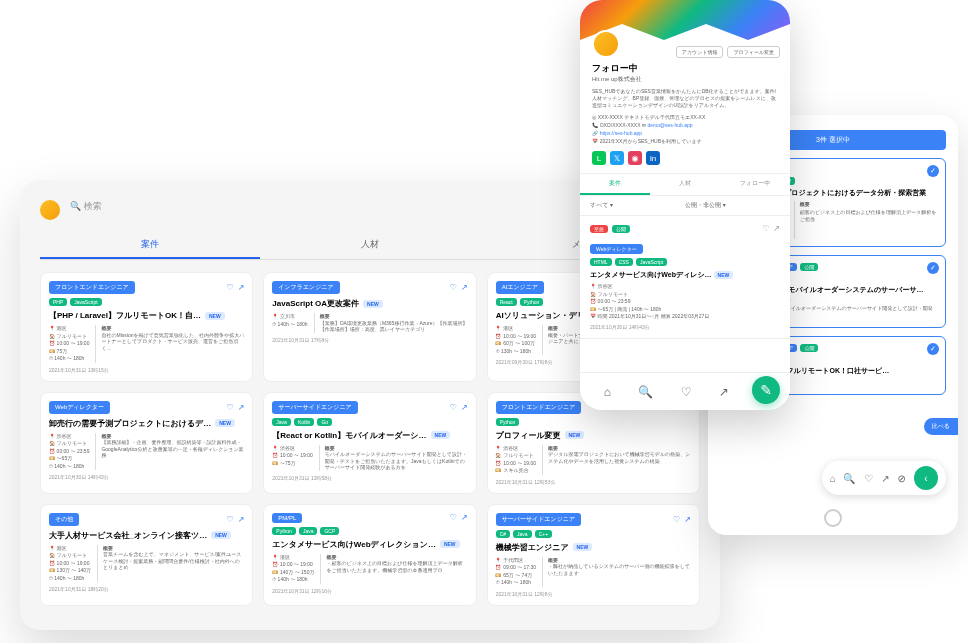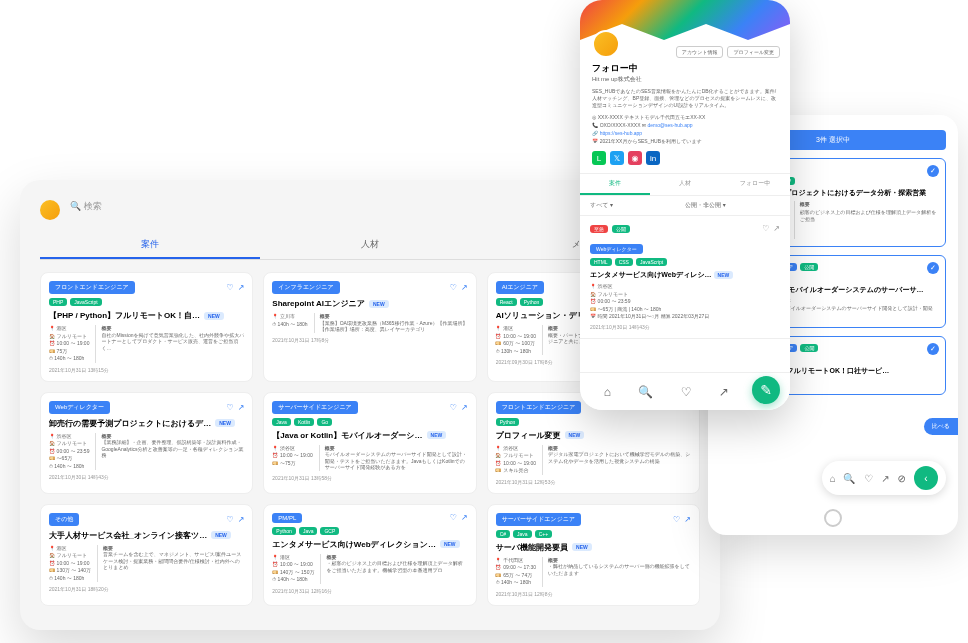--- a/index.html
+++ b/index.html
@@ -138,40 +138,40 @@
       <div class="card-icons">
             <span>♡</span>
             <span>↗</span>
           </div>
         </div>
     <div class="tech-tags">
           <span class="tech-tag">PHP</span>
           <span class="tech-tag">JavaScript</span>
         </div>
     <div class="card-title">
-          <span>【PHP / Python】フルリモートOK！自…</span>
+          <span>【PHP / Laravel】フルリモートOK！自…</span>
           <span class="new-badge">NEW</span>
         </div>
     <div class="card-body">
       <div class="card-meta">📍 港区<br>🏠 フルリモート<br>⏰ 10:00 〜 19:00<br>💴 75万<br>⏱ 140h 〜 180h</div>
       <div class="card-desc"><b>概要</b><br>自社のMissionを掲げて意気営業強化した、社内外競争や拡大パートナーとしてプロダクト・サービス販売、運営をご担当頂く…</div>
     </div>
     <div class="card-date">2021年10月31日 13時15分</div>
   </div>
       <div class="card">
     <div class="card-top">
           <span class="role-badge">インフラエンジニア</span>
       <div class="card-icons">
             <span>♡</span>
             <span>↗</span>
           </div>
         </div>
 
     <div class="card-title">
-          <span>Sharepoint AIエンジニア</span>
+          <span>JavaScript OA更改案件</span>
           <span class="new-badge">NEW</span>
         </div>
     <div class="card-body">
       <div class="card-meta">📍 立川市<br>⏱ 140h 〜 180h</div>
       <div class="card-desc"><b>概要</b><br>【業務】OA環境更改業務（M365移行作業・Azure）【作業場所】【作業場所】場所：高度、異レイヤーカテゴリ</div>
     </div>
     <div class="card-date">2021年10月31日 17時8分</div>
   </div>
       <div class="card">
     <div class="card-top">
@@ -221,21 +221,21 @@
             <span>♡</span>
             <span>↗</span>
           </div>
         </div>
     <div class="tech-tags">
           <span class="tech-tag">Java</span>
           <span class="tech-tag">Kotlin</span>
           <span class="tech-tag">Go</span>
         </div>
     <div class="card-title">
-          <span>【Java or Kotlin】モバイルオーダーシ…</span>
+          <span>【React or Kotlin】モバイルオーダーシ…</span>
           <span class="new-badge">NEW</span>
         </div>
     <div class="card-body">
       <div class="card-meta">📍 渋谷区<br>⏰ 10:00 〜 19:00<br>💴 〜75万<br></div>
       <div class="card-desc"><b>概要</b><br>モバイルオーダーシステムのサーバーサイド開発として設計・開発・テストをご担当いただきます。JavaもしくはKotlinでのサーバーサイド開発経験がある方を</div>
     </div>
     <div class="card-date">2021年10月31日 13時58分</div>
   </div>
       <div class="card">
     <div class="card-top">
@@ -307,21 +307,21 @@
             <span>♡</span>
             <span>↗</span>
           </div>
         </div>
     <div class="tech-tags">
           <span class="tech-tag">C#</span>
           <span class="tech-tag">Java</span>
           <span class="tech-tag">C++</span>
         </div>
     <div class="card-title">
-          <span>サーバ機能開発要員</span>
+          <span>機械学習エンジニア</span>
           <span class="new-badge">NEW</span>
         </div>
     <div class="card-body">
       <div class="card-meta">📍 千代田区<br>⏰ 09:00 〜 17:30<br>💴 65万 〜 74万<br>⏱ 140h 〜 180h</div>
       <div class="card-desc"><b>概要</b><br>・弊社が納品しているシステムのサーバー側の機能拡張をしていただきます</div>
     </div>
     <div class="card-date">2021年10月31日 12時8分</div>
   </div>
     </div>
 </div>

